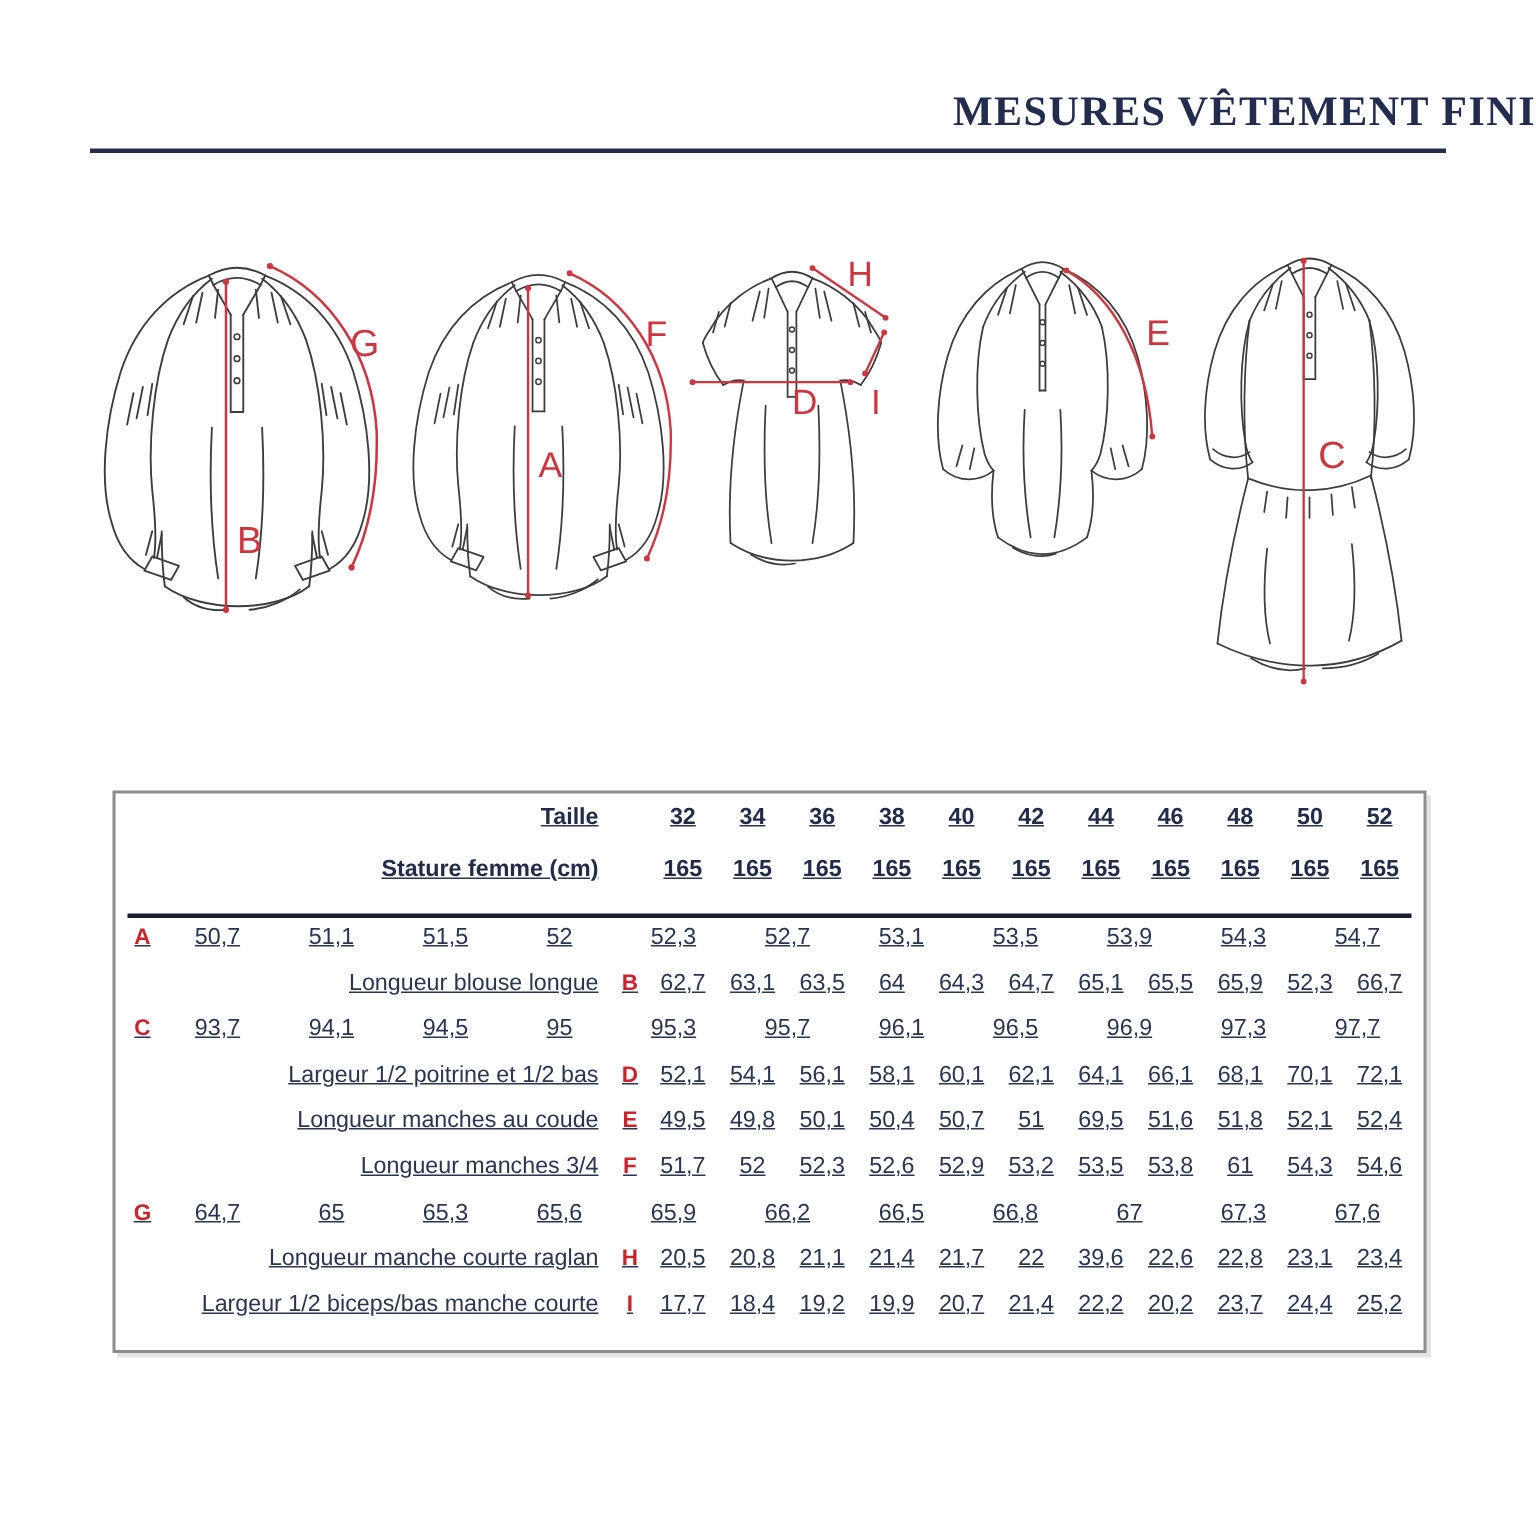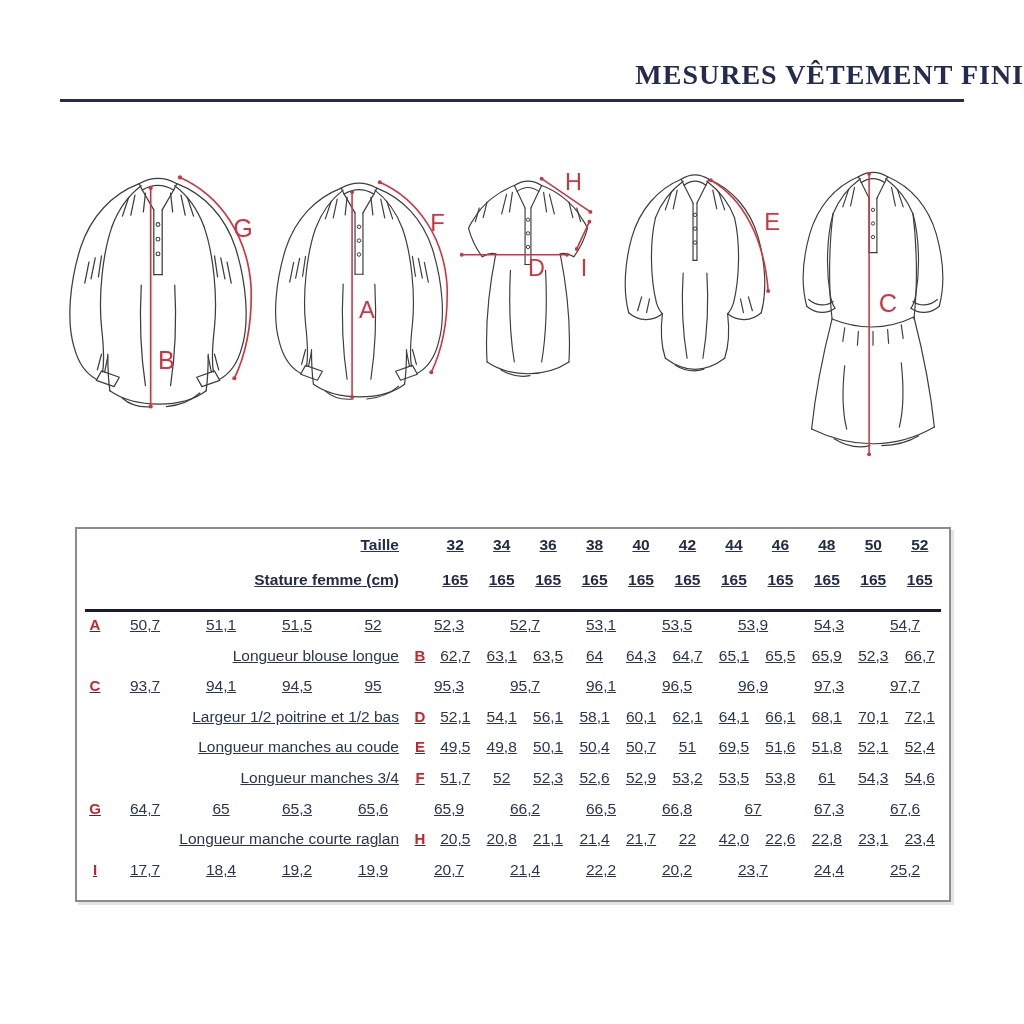--- a/index.html
+++ b/index.html
@@ -431,27 +431,28 @@
       </div>
       <div class="trow">
         <div class="cell label">Longueur manche courte raglan</div>
         <div class="cell letter">H</div>
         <div class="cell val">20,5</div>
         <div class="cell val">20,8</div>
         <div class="cell val">21,1</div>
         <div class="cell val">21,4</div>
         <div class="cell val">21,7</div>
         <div class="cell val">22</div>
-        <div class="cell val">42,0</div>
+        <div class="cell val">39,6</div>
         <div class="cell val">22,6</div>
         <div class="cell val">22,8</div>
         <div class="cell val">23,1</div>
         <div class="cell val">23,4</div>
       </div>
       <div class="trow">
+        <div class="cell label">Largeur 1/2 biceps/bas manche courte</div>
         <div class="cell letter">I</div>
         <div class="cell val">17,7</div>
         <div class="cell val">18,4</div>
         <div class="cell val">19,2</div>
         <div class="cell val">19,9</div>
         <div class="cell val">20,7</div>
         <div class="cell val">21,4</div>
         <div class="cell val">22,2</div>
         <div class="cell val">20,2</div>
         <div class="cell val">23,7</div>

